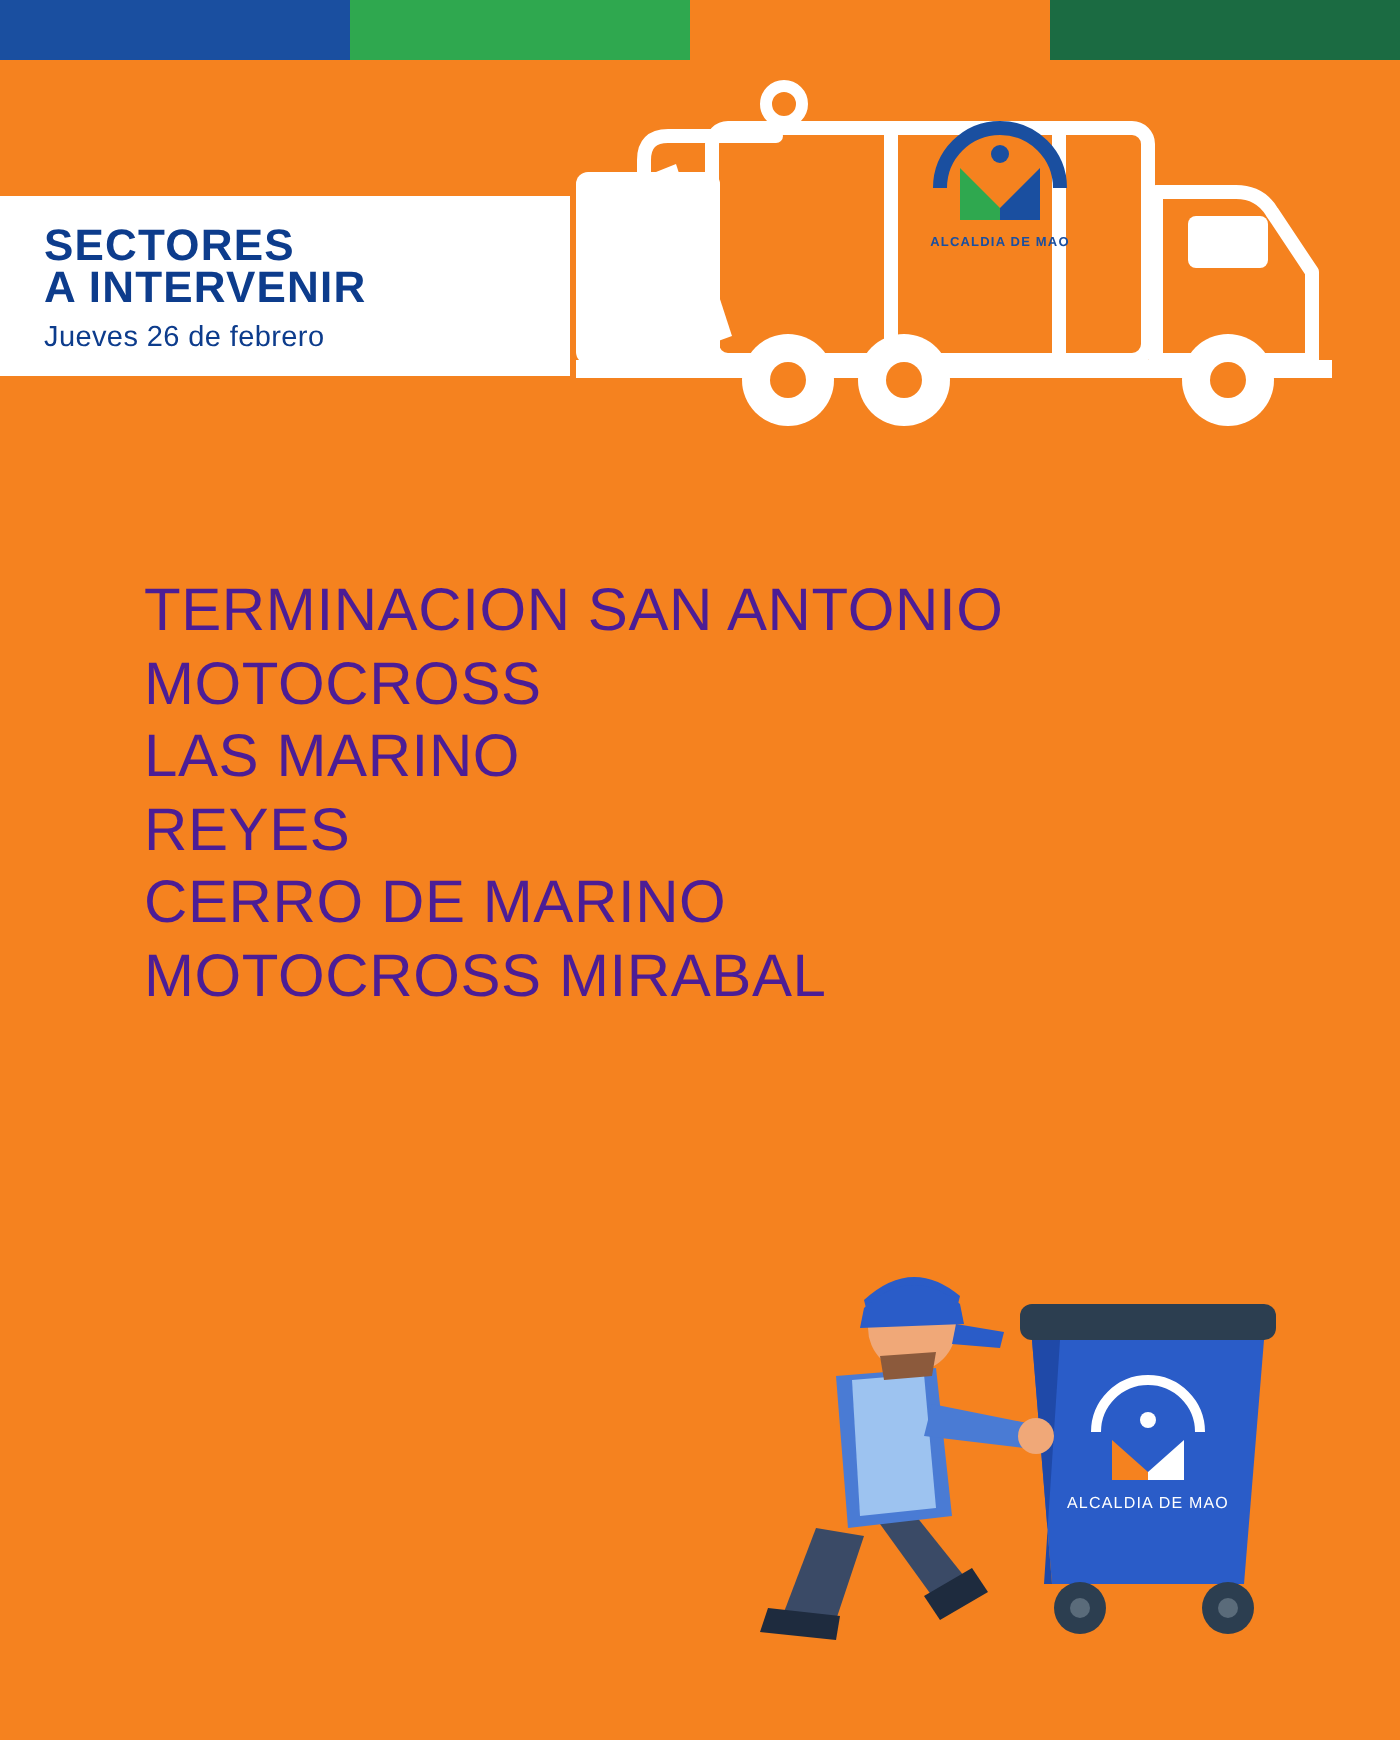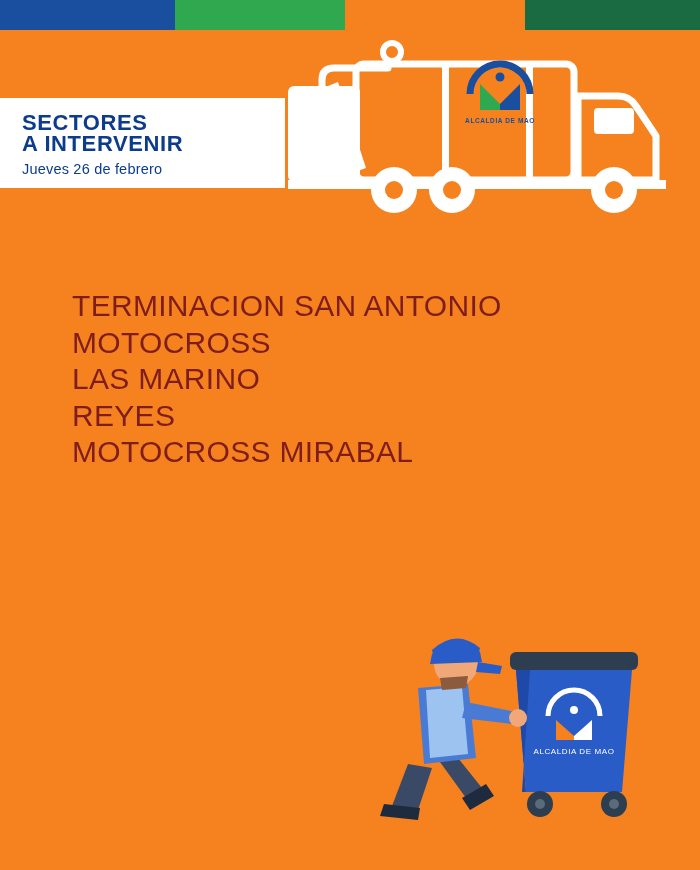--- a/index.html
+++ b/index.html
@@ -58,21 +58,21 @@
   }
 
   
   .sector-list {
     position: absolute;
     top: 288px; left: 72px;
     width: 560px;
   }
   .sector-list li {
     list-style: none;
-    color: #7f1d1d;
+    color: #4c1d95;
     font-size: 30px;
     line-height: 36.5px;
     letter-spacing: 0.3px;
     white-space: nowrap;
   }
 
   
   .worker {
     position: absolute;
     left: 370px; top: 592px;
@@ -132,20 +132,21 @@
     <div class="line">SECTORES</div>
     <div class="line">A INTERVENIR</div>
     <div class="date">Jueves 26 de febrero</div>
   </div>
 
   <ul class="sector-list">
     <li>TERMINACION SAN ANTONIO</li>
     <li>MOTOCROSS</li>
     <li>LAS MARINO</li>
     <li>REYES</li>
+    <li>CERRO DE MARINO</li>
     <li>MOTOCROSS MIRABAL</li>
   </ul>
 
   <svg class="worker" viewBox="0 0 290 260" xmlns="http://www.w3.org/2000/svg">
 
     <g>
       <rect x="140" y="60" width="128" height="18" rx="6" fill="#2C3E50"></rect>
       <path d="M146 78 L262 78 L252 200 L156 200 Z" fill="#2A5CC8"></path>
       <path d="M146 78 L160 78 L152 200 L156 200 Z" fill="#1F49A8"></path>
       <circle cx="170" cy="212" r="13" fill="#2C3E50"></circle>

